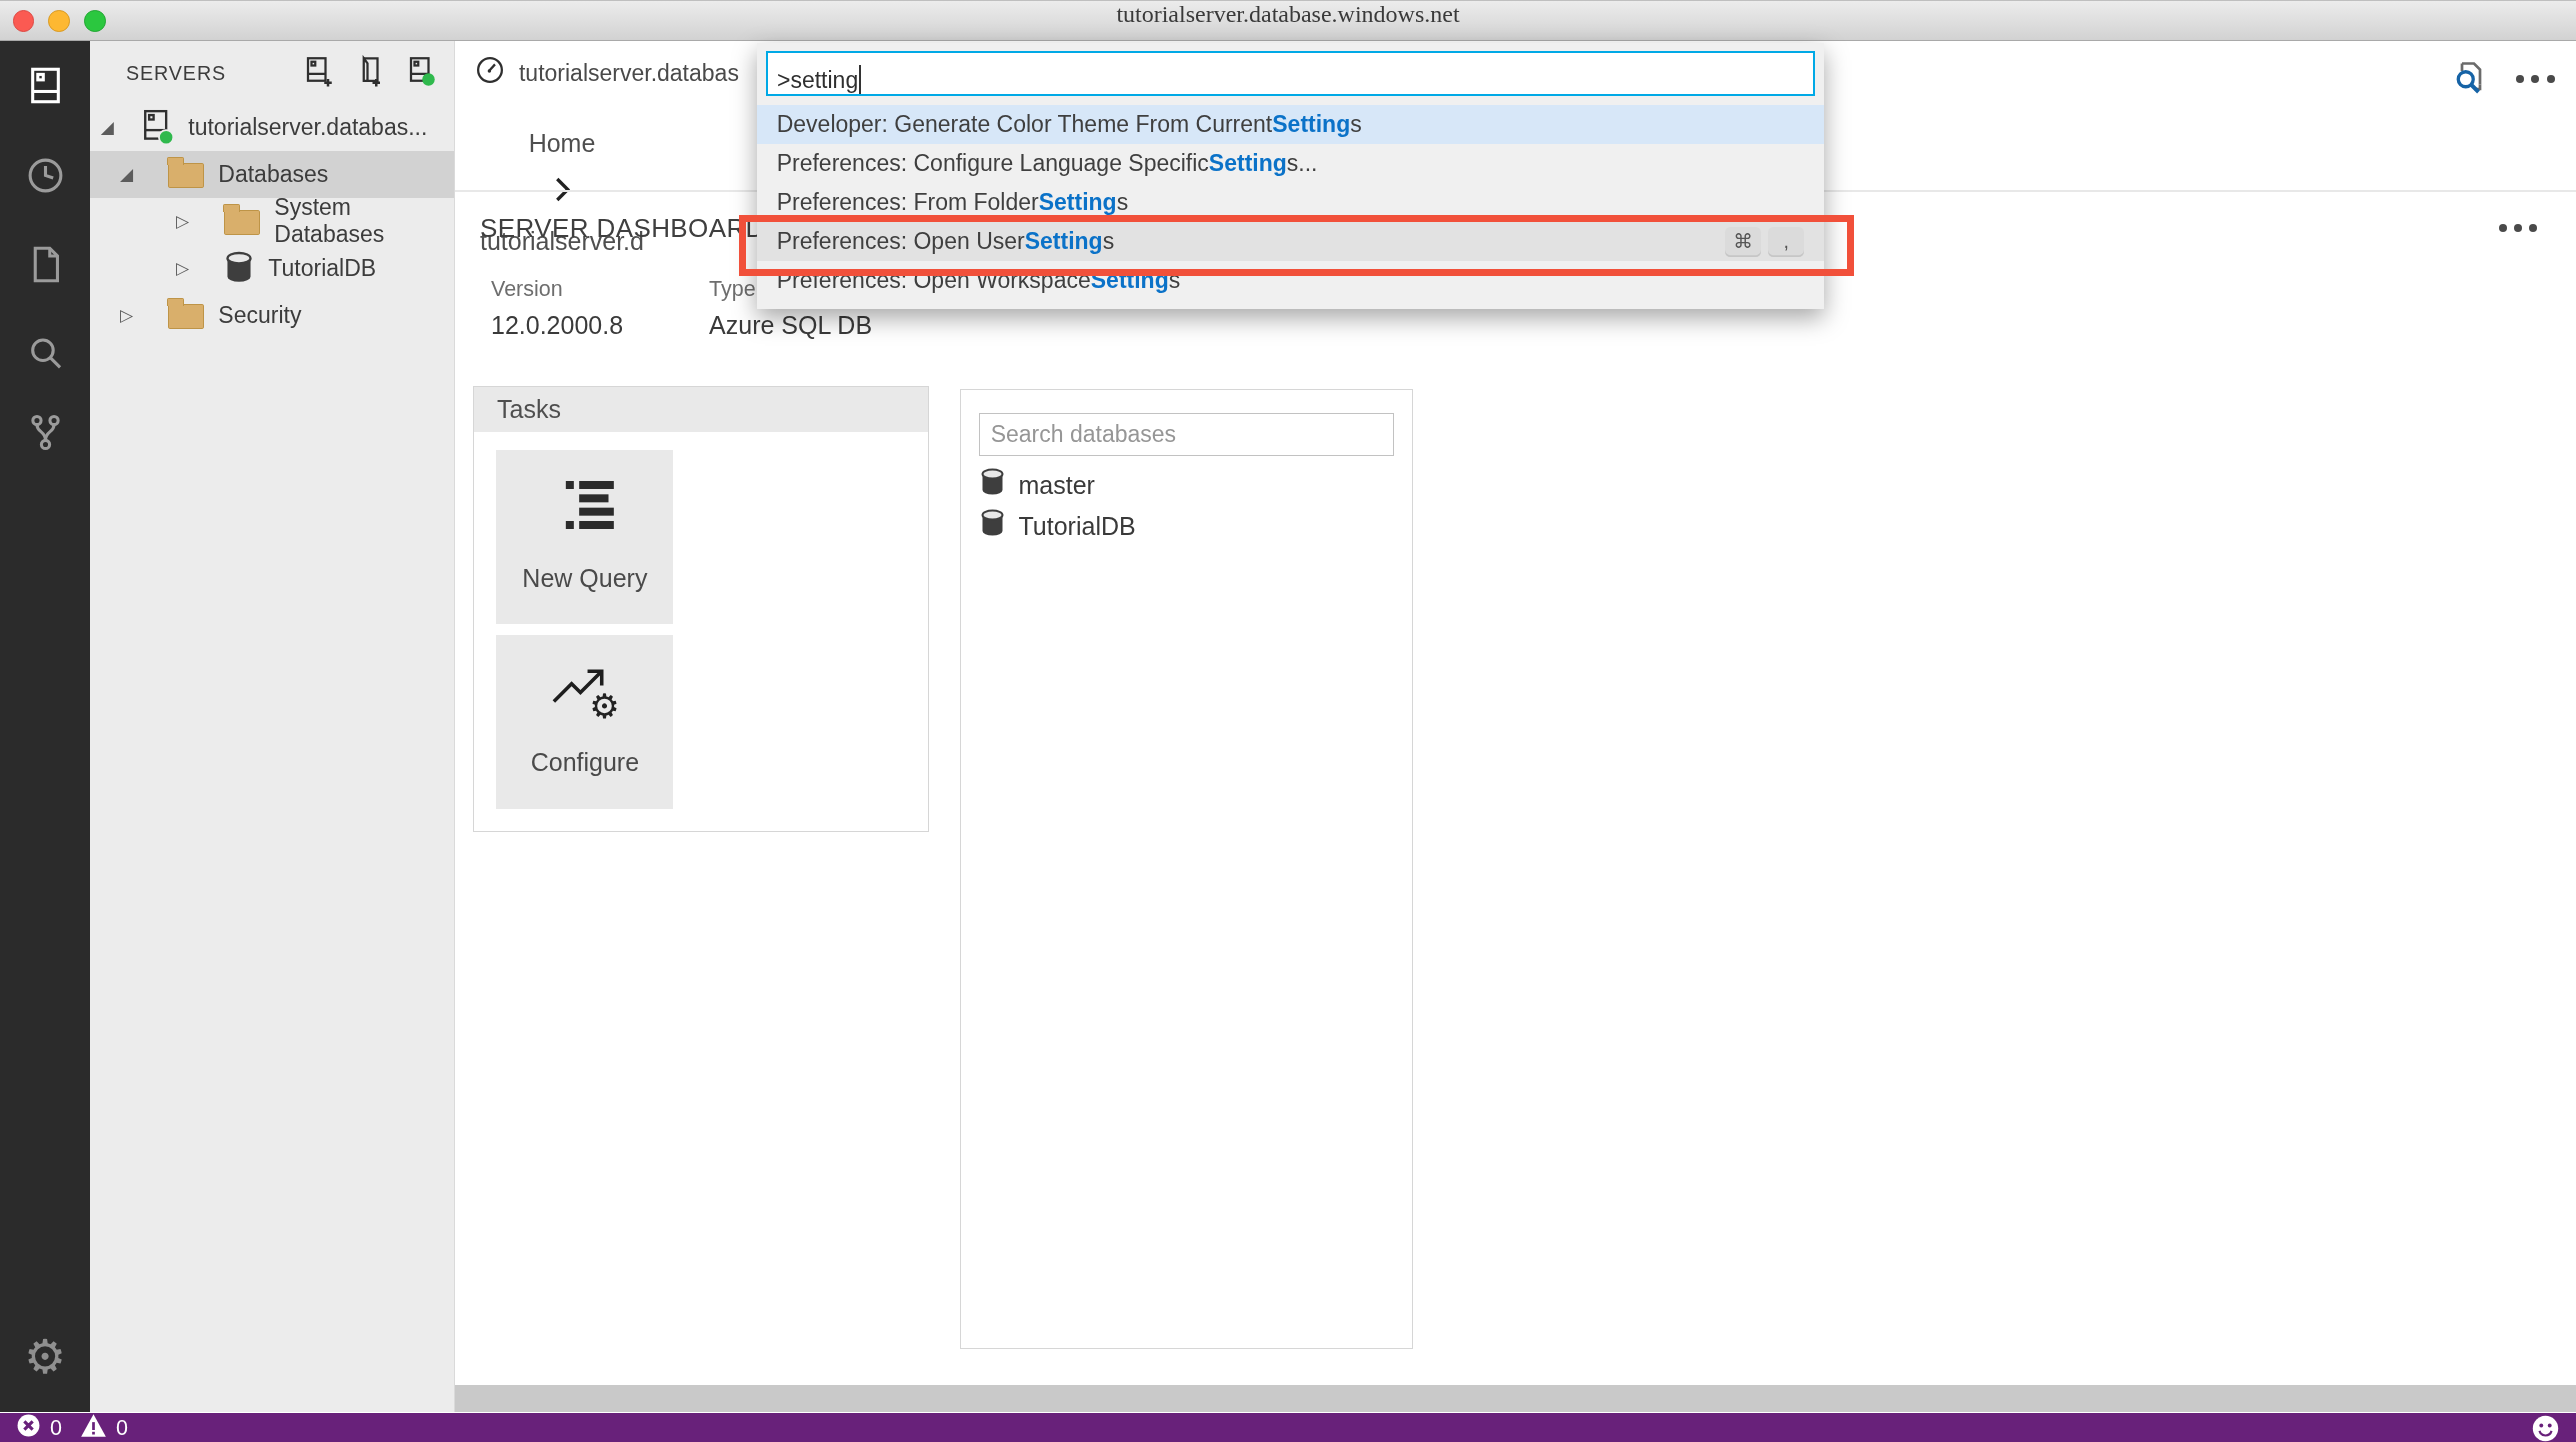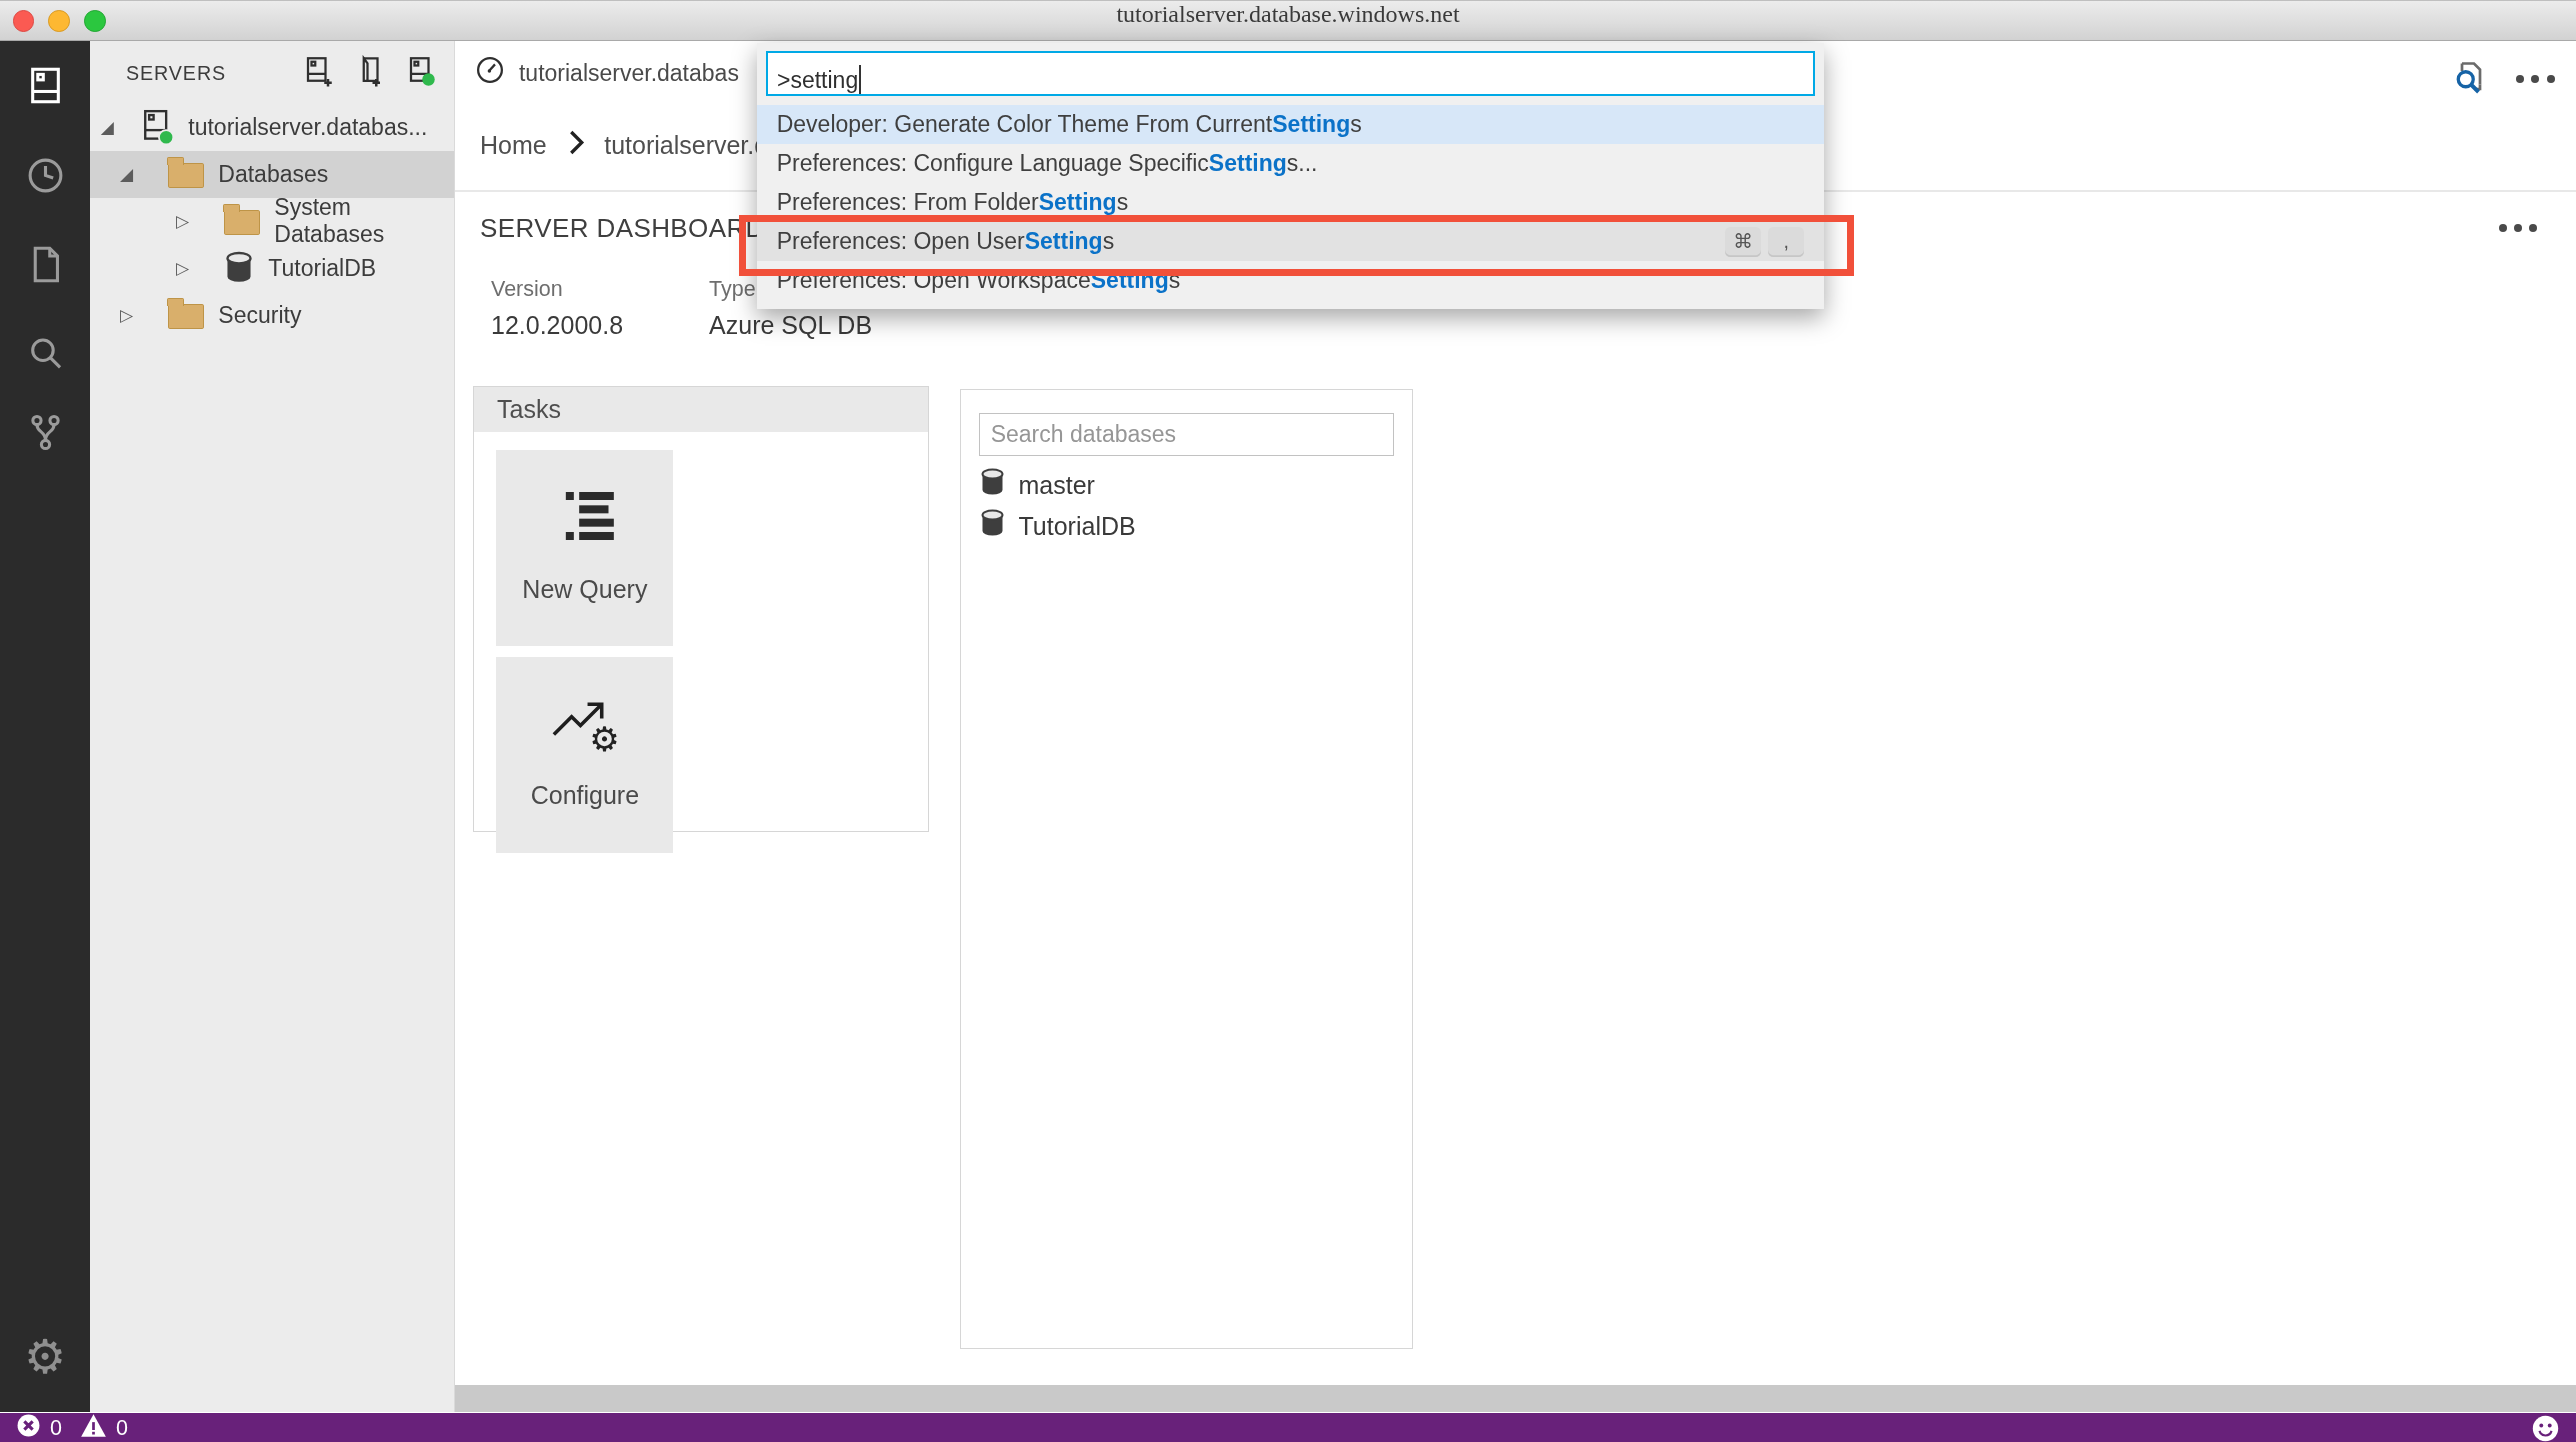--- a/index.html
+++ b/index.html
@@ -46,37 +46,37 @@
   .folder { width:36px; height:25px; background:#d9af6b; border:1.8px solid #be9447;
     border-radius:1.8px; position:relative; margin-top:3.6px; }
   .folder:before { content:""; position:absolute; left:-1.8px; top:-7.2px; width:14.3px; height:7.2px;
     background:#d9af6b; border:1.8px solid #be9447; border-bottom:none; border-radius:1.8px 1.8px 0 0; }
 
   
   .editor { position:absolute; left:455px; top:41px; width:2121px; height:1371px; background:#fff; }
   .tab { position:absolute; left:19.7px; top:14.3px; display:flex; align-items:center; gap:14.3px;
     font-size:23px; color:#4a4a4a; white-space:nowrap; }
   .breadcrumb { position:absolute; left:25px; top:88px; display:flex; align-items:center; gap:18px;
-    font-size:25px; color:#4f4f4f; white-space:nowrap; }
+    font-size:25px; color:#4f4f4f; white-space:nowrap;flex-direction:column; }
   .divider { position:absolute; left:0; top:149px; width:100%; height:1.8px; background:#e8e8e8; }
   .dash-title { position:absolute; left:25px; top:172px; font-size:26px; color:#3f3f3f; letter-spacing:0.4px; }
   .props { position:absolute; left:36px; top:236px; display:flex; gap:86px; }
   .prop-label { font-size:21.5px; color:#6e6e6e; margin-bottom:9px; }
   .prop-value { font-size:25px; color:#3a3a3a; }
   .toolbar { position:absolute; top:18px; right:21.5px; display:flex; align-items:center; gap:30px; }
   .dots { display:flex; gap:7.2px; }
   .dots i { width:8px; height:8px; border-radius:50%; background:#4a4a4a; }
   .widget-ellipsis { position:absolute; top:183px; right:39px; }
 
   .tasks-widget { position:absolute; left:18px; top:345px; width:456px; height:446px;
     background:#fff; border:1.8px solid #d6d6d6; }
   .widget-header { height:45px; background:#e9e9e9; font-size:25px; color:#4f4f4f;
     display:flex; align-items:center; padding-left:23px; }
   .tiles { padding:18px 0 0 22.4px; }
-  .tile { width:177px; height:196px; background:#e9e9e9; margin-bottom:10.7px;
+  .tile { width:177px; height:174px; background:#e9e9e9; margin-bottom:10.7px;
     display:flex; flex-direction:column; align-items:center; justify-content:center; gap:32px; }
   .tile-label { font-size:25px; color:#4a4a4a; }
   .cfg-gear { font-size:34px; color:#222; line-height:0.6; margin-left:39px; margin-top:-12.5px; }
 
   .db-widget { position:absolute; left:505px; top:348px; width:453px; height:960px;
     background:#fff; border:1.8px solid #d6d6d6; padding:23px 18px 0 18px; }
   .db-search { height:43px; border:1.8px solid #c2c2c2; display:flex; align-items:center; padding:0 10.7px; }
   .db-search input { flex:1; border:none; outline:none; background:transparent;
     font-size:23px; color:#3c3c3c; font-family:inherit; }
   .db-search input::placeholder { color:#969696; }

